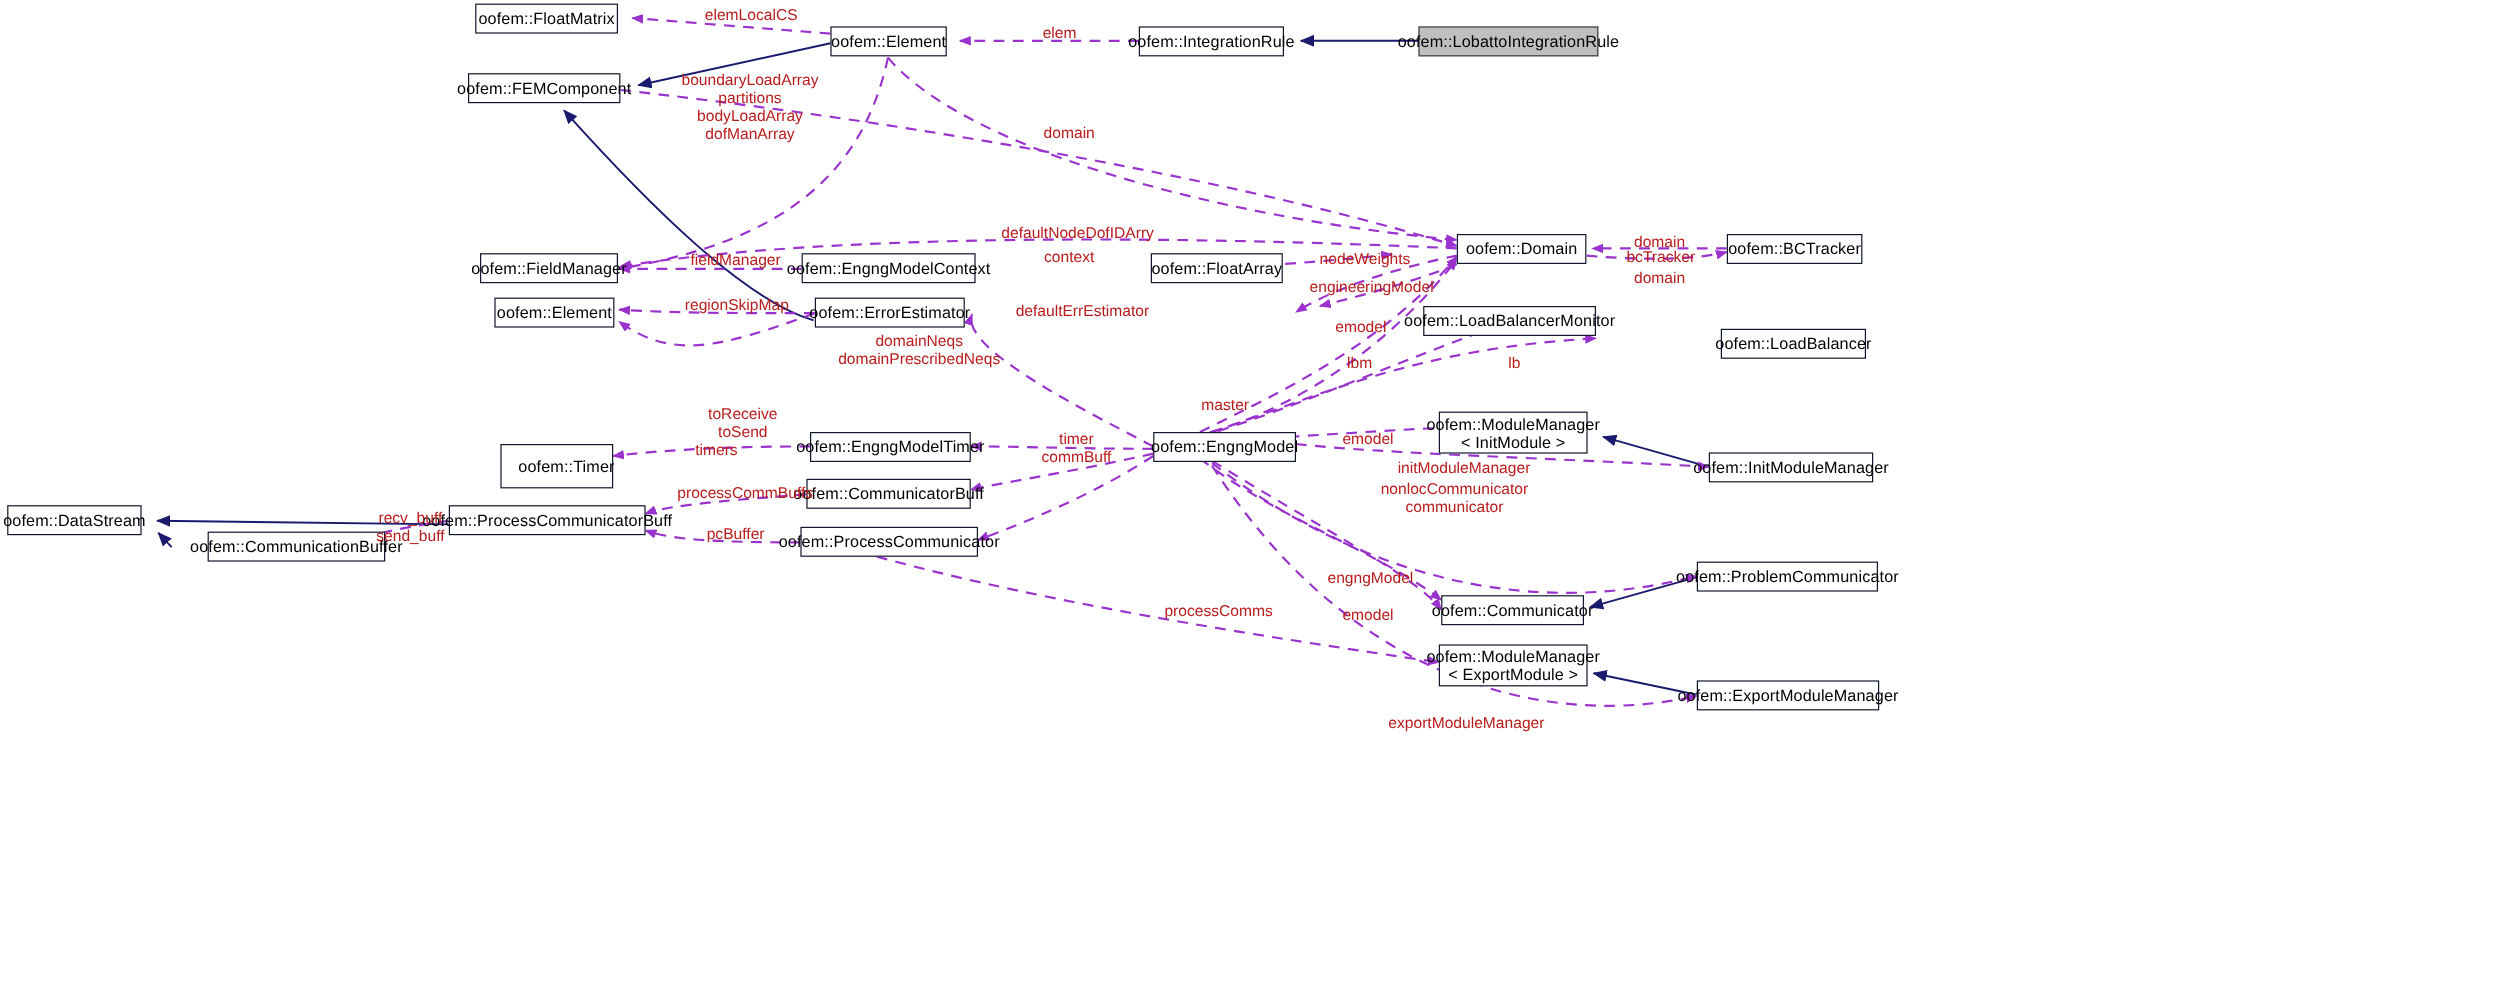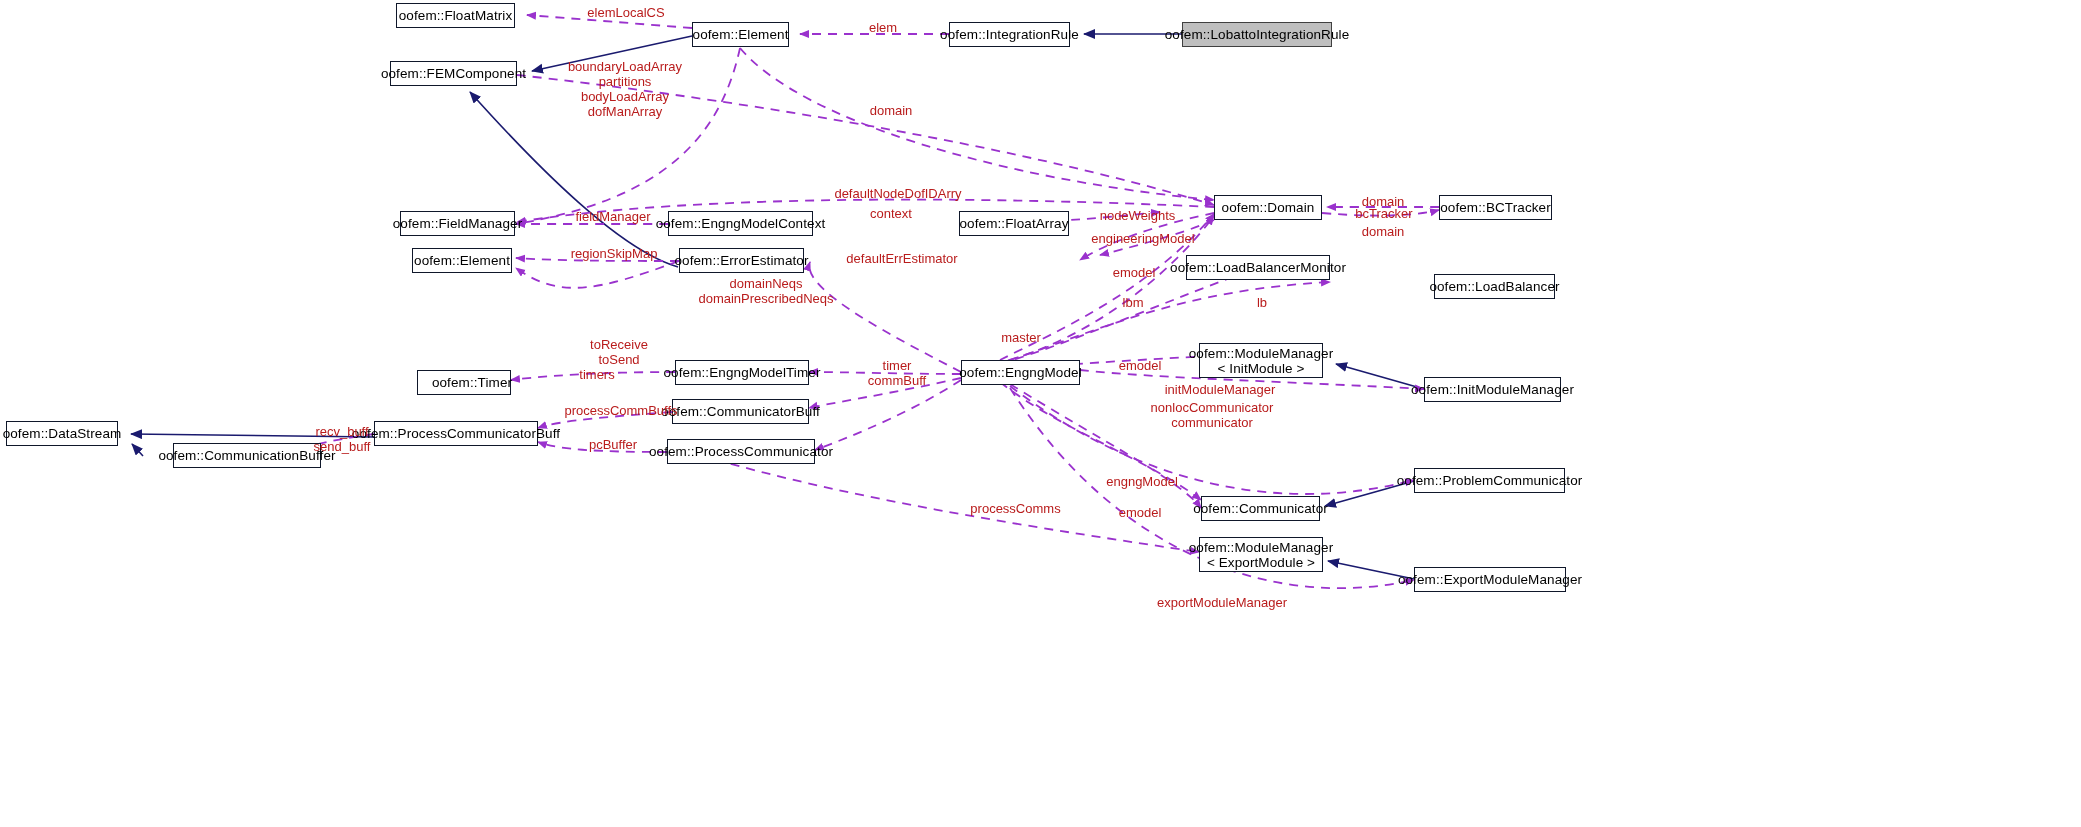--- a/index.html
+++ b/index.html
@@ -107,21 +107,21 @@
   <div class="node" style="left:959px;top:211px;width:110px;height:25px;">oofem::FloatArray</div>
   <div class="node" style="left:1214px;top:195px;width:108px;height:25px;">oofem::Domain</div>
   <div class="node" style="left:1439px;top:195px;width:113px;height:25px;">oofem::BCTracker</div>
   <div class="node" style="left:412px;top:248px;width:100px;height:25px;">oofem::Element</div>
   <div class="node" style="left:679px;top:248px;width:125px;height:25px;">oofem::ErrorEstimator</div>
   <div class="node" style="left:1186px;top:255px;width:144px;height:25px;">oofem::LoadBalancerMonitor</div>
   <div class="node" style="left:1434px;top:274px;width:121px;height:25px;">oofem::LoadBalancer</div>
   <div class="node" style="left:1199px;top:343px;width:124px;height:35px;">oofem::ModuleManager
 &lt; InitModule &gt;</div>
   <div class="node" style="left:1424px;top:377px;width:137px;height:25px;">oofem::InitModuleManager</div>
-  <div class="node" style="left:417px;top:370px;width:94px;height:25px;padding-left:20px;">oofem::Timer</div>
+  <div class="node" style="left:417px;top:370px;width:94px;height:37px;padding-left:20px;">oofem::Timer</div>
   <div class="node" style="left:675px;top:360px;width:134px;height:25px;">oofem::EngngModelTimer</div>
   <div class="node" style="left:961px;top:360px;width:119px;height:25px;">oofem::EngngModel</div>
   <div class="node" style="left:672px;top:399px;width:137px;height:25px;">oofem::CommunicatorBuff</div>
   <div class="node" style="left:6px;top:421px;width:112px;height:25px;">oofem::DataStream</div>
   <div class="node" style="left:374px;top:421px;width:164px;height:25px;">oofem::ProcessCommunicatorBuff</div>
   <div class="node" style="left:143px;top:443px;width:148px;height:25px;margin-left:30px;">oofem::CommunicationBuffer</div>
   <div class="node" style="left:667px;top:439px;width:148px;height:25px;">oofem::ProcessCommunicator</div>
   <div class="node" style="left:1414px;top:468px;width:151px;height:25px;">oofem::ProblemCommunicator</div>
   <div class="node" style="left:1201px;top:496px;width:119px;height:25px;">oofem::Communicator</div>
   <div class="node" style="left:1199px;top:537px;width:124px;height:35px;">oofem::ModuleManager

